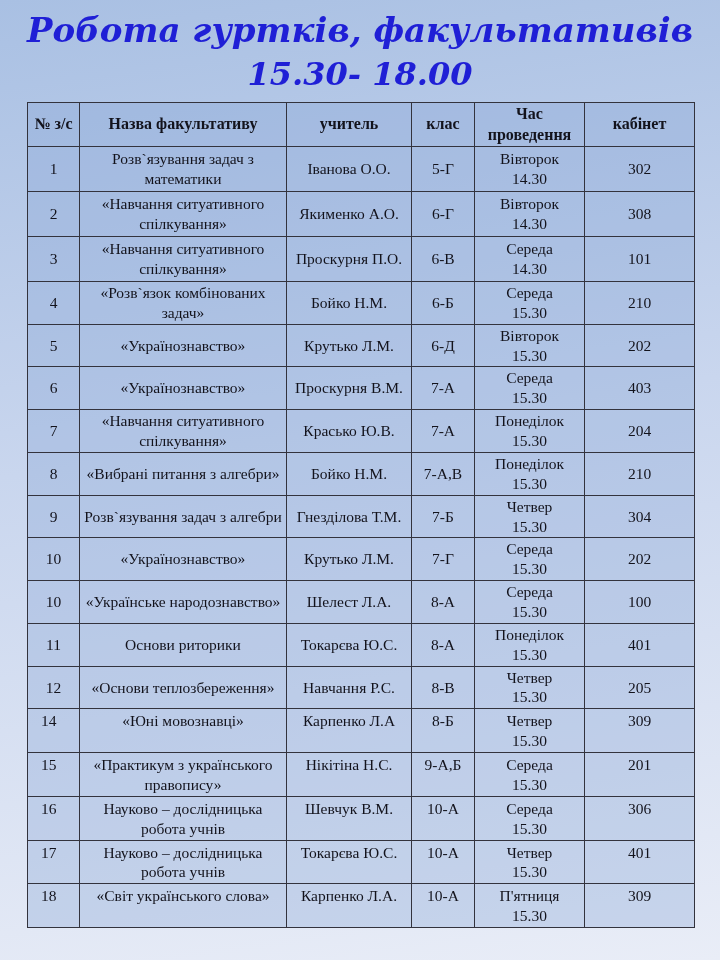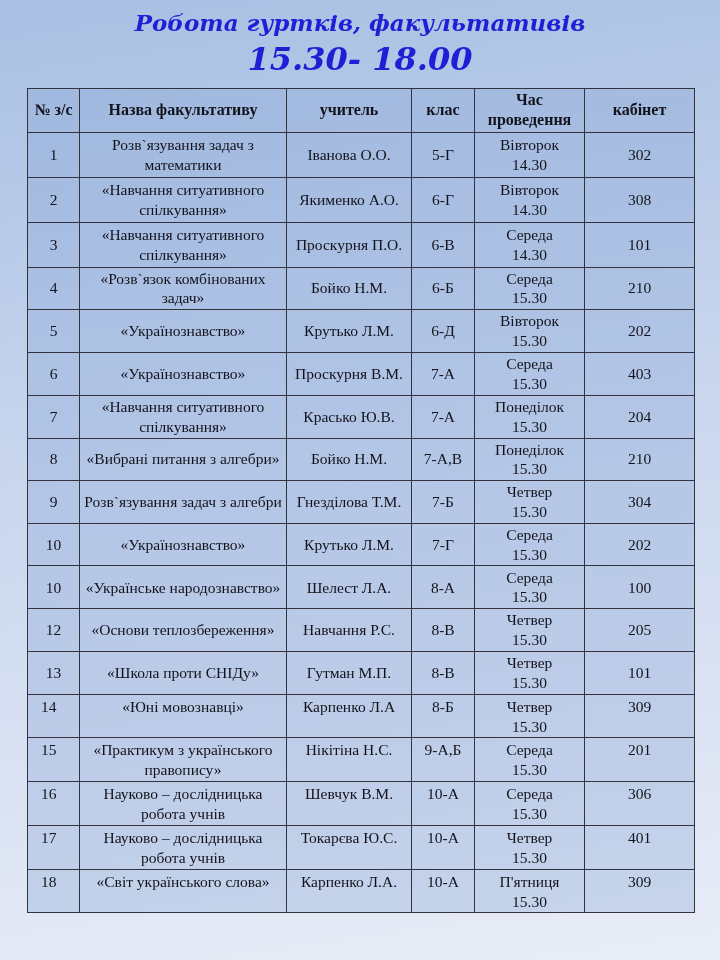--- a/index.html
+++ b/index.html
@@ -25,21 +25,21 @@
 
   .title {
     padding-top: 8px;
     text-align: center;
     font-family: "DejaVu Serif", serif;
     font-style: italic;
     font-weight: bold;
     color: var(--title-color);
     line-height: 1.32;
   }
-  .title .line1 { font-size: 23px; display: block; }
+  .title .line1 { font-size: 34px; display: block; }
   .title .line2 { font-size: 32px; display: block; }
 
   table.schedule {
     border-collapse: collapse;
     table-layout: fixed;
     width: 667px;
     margin-left: 27px;
     margin-top: 7px;
   }
   table.schedule col.c1 { width: 52px; }
@@ -216,42 +216,42 @@
     <td class="c-num">10</td>
     <td class="c-name">«Українське народознавство»</td>
     <td class="c-teacher">Шелест Л.А.</td>
     <td class="c-class">8-А</td>
     <td class="c-time">
       <span class="day">Середа</span>
       <span class="tm">15.30</span>
     </td>
     <td class="c-room">100</td>
   </tr>
+        <tr style="height: 42px;">
+    <td class="c-num">11</td>
+    <td class="c-name">Основи риторики</td>
+    <td class="c-teacher">Токарєва Ю.С.</td>
+    <td class="c-class">8-А</td>
+    <td class="c-time">
+      <span class="day">Понеділок</span>
+      <span class="tm">15.30</span>
+    </td>
+    <td class="c-room">401</td>
+  </tr>
         <tr style="height: 42px; margin-top: 36px;">
     <td class="c-num">12</td>
     <td class="c-name">«Основи теплозбереження»</td>
     <td class="c-teacher">Навчання Р.С.</td>
     <td class="c-class">8-В</td>
     <td class="c-time">
       <span class="day">Четвер</span>
       <span class="tm">15.30</span>
     </td>
     <td class="c-room">205</td>
   </tr>
-        <tr style="height: 37px;">
-    <td class="c-num">13</td>
-    <td class="c-name">«Школа проти СНІДу»</td>
-    <td class="c-teacher">Гутман М.П.</td>
-    <td class="c-class">8-В</td>
-    <td class="c-time">
-      <span class="day">Четвер</span>
-      <span class="tm">15.30</span>
-    </td>
-    <td class="c-room">101</td>
-  </tr>
         <tr class="bottom" style="height: 43px;">
     <td class="c-num">14</td>
     <td class="c-name">«Юні мовознавці»</td>
     <td class="c-teacher">Карпенко Л.А</td>
     <td class="c-class">8-Б</td>
     <td class="c-time">
       <span class="day">Четвер</span>
       <span class="tm">15.30</span>
     </td>
     <td class="c-room">309</td>

